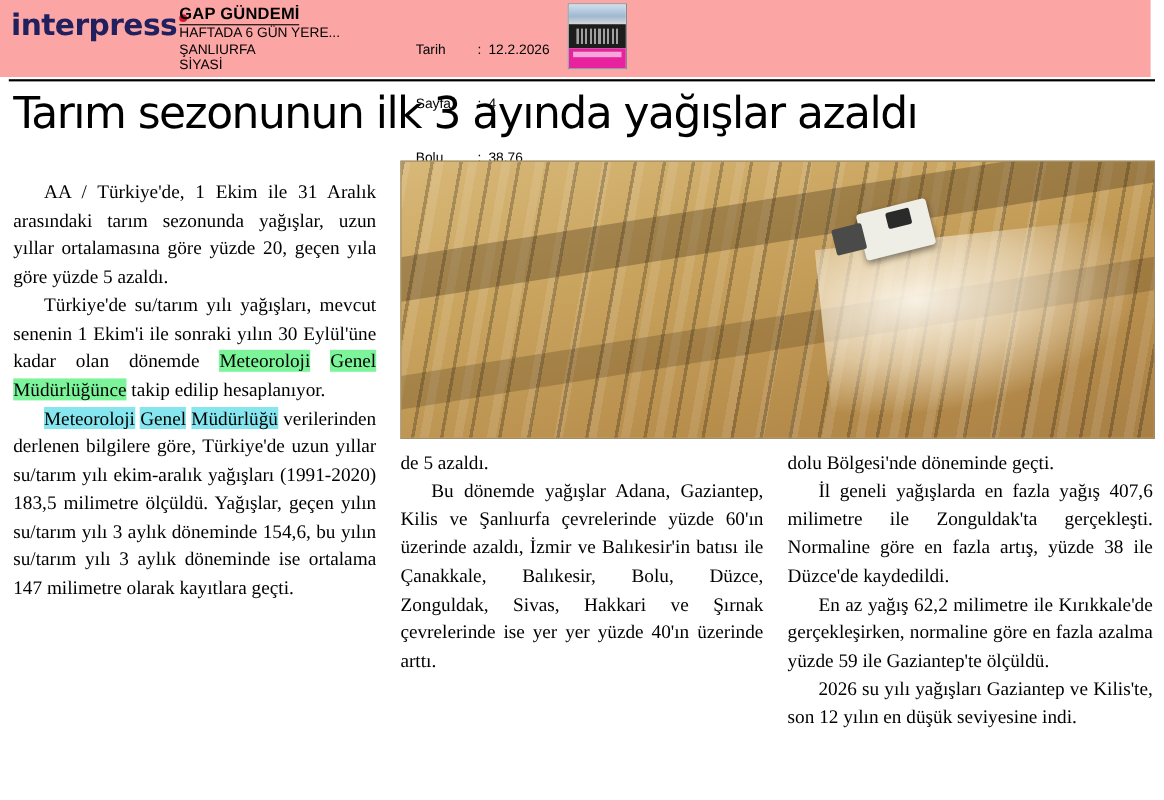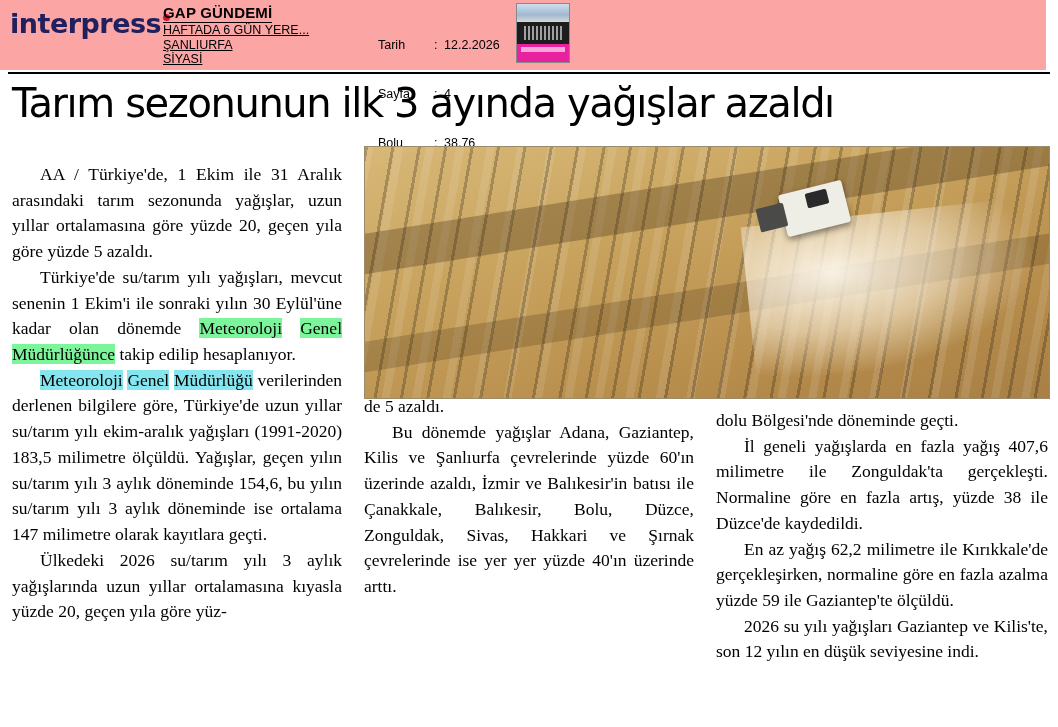--- a/index.html
+++ b/index.html
@@ -60,21 +60,20 @@
     font-weight: bold;
     letter-spacing: 0.2px;
     border-bottom: 1.5px solid #000;
     display: inline-block;
     padding-bottom: 0px;
   }
   .pub-sub {
     font-size: 12.5px;
     letter-spacing: 0px;
     white-space: nowrap;
-    text-decoration: underline;
   }
 
   .meta-block {
     position: absolute;
     left: 378px;
     top: 5px;
     font-family: "Liberation Sans", sans-serif;
     font-size: 12.5px;
     line-height: 1.35;
   }
@@ -155,21 +154,21 @@
     top: 16px;
     width: 330px;
     font-size: 17.5px;
     line-height: 1.47;
     text-align: justify;
   }
   .col p { margin: 0 0 0 0; text-indent: 28px; }
   .col p.first { text-indent: 28px; }
 
   #col1 { left: 0; width: 330px; }
-  #col2 { left: 352px; width: 330px; top: 248px; }
+  #col2 { left: 352px; width: 330px; top: 262px; }
   #col3 { left: 704px; width: 332px; top: 262px; }
 
   .photo {
     position: absolute;
     left: 352px;
     top: 0px;
     width: 684px;
     height: 251px;
     overflow: hidden;
     border: 1px solid #9c8b6a;
@@ -297,21 +296,20 @@
     <div class="darkstrip2"></div>
     <div class="dust"></div>
     <div class="harvester"></div>
     <div class="cab"></div>
   </div>
 
   <div class="col" id="col1">
     <p class="first">AA / Türkiye'de, 1 Ekim ile 31 Aralık arasındaki tarım sezonunda yağışlar, uzun yıllar ortalamasına göre yüzde 20, geçen yıla göre yüzde 5 azaldı.</p>
     <p><span>Türkiye'de su/tarım yılı yağışları, mevcut senenin 1 Ekim'i ile sonraki yılın 30 Eylül'üne kadar olan dönemde </span><span class="hl-green">Meteoroloji</span><span> </span><span class="hl-green">Genel</span><span> </span><span class="hl-green">Müdürlüğünce</span><span> takip edilip hesaplanıyor.</span></p>
     <p><span class="hl-cyan">Meteoroloji</span><span> </span><span class="hl-cyan">Genel</span><span> </span><span class="hl-cyan">Müdürlüğü</span><span> verilerinden derlenen bilgilere göre, Türkiye'de uzun yıllar su/tarım yılı ekim-aralık yağışları (1991-2020) 183,5 milimetre ölçüldü. Yağışlar, geçen yılın su/tarım yılı 3 aylık döneminde 154,6, bu yılın su/tarım yılı 3 aylık döneminde ise ortalama 147 milimetre olarak kayıtlara geçti.</span></p>
-    <p>Ülkedeki 2026 su/tarım yılı 3 aylık yağışlarında uzun yıllar ortalamasına kıyasla yüzde 20, geçen yıla göre yüz-</p>
   </div>
 
   <div class="col" id="col2">
     <p style="text-indent:0">de 5 azaldı.</p>
     <p>Bu dönemde yağışlar Adana, Gaziantep, Kilis ve Şanlıurfa çevrelerinde yüzde 60'ın üzerinde azaldı, İzmir ve Balıkesir'in batısı ile Çanakkale, Balıkesir, Bolu, Düzce, Zonguldak, Sivas, Hakkari ve Şırnak çevrelerinde ise yer yer yüzde 40'ın üzerinde arttı.</p>
   </div>
 
   <div class="col" id="col3">
     <p style="text-indent:0">dolu Bölgesi'nde döneminde geçti.</p>
     <p>İl geneli yağışlarda en fazla yağış 407,6 milimetre ile Zonguldak'ta gerçekleşti. Normaline göre en fazla artış, yüzde 38 ile Düzce'de kaydedildi.</p>

